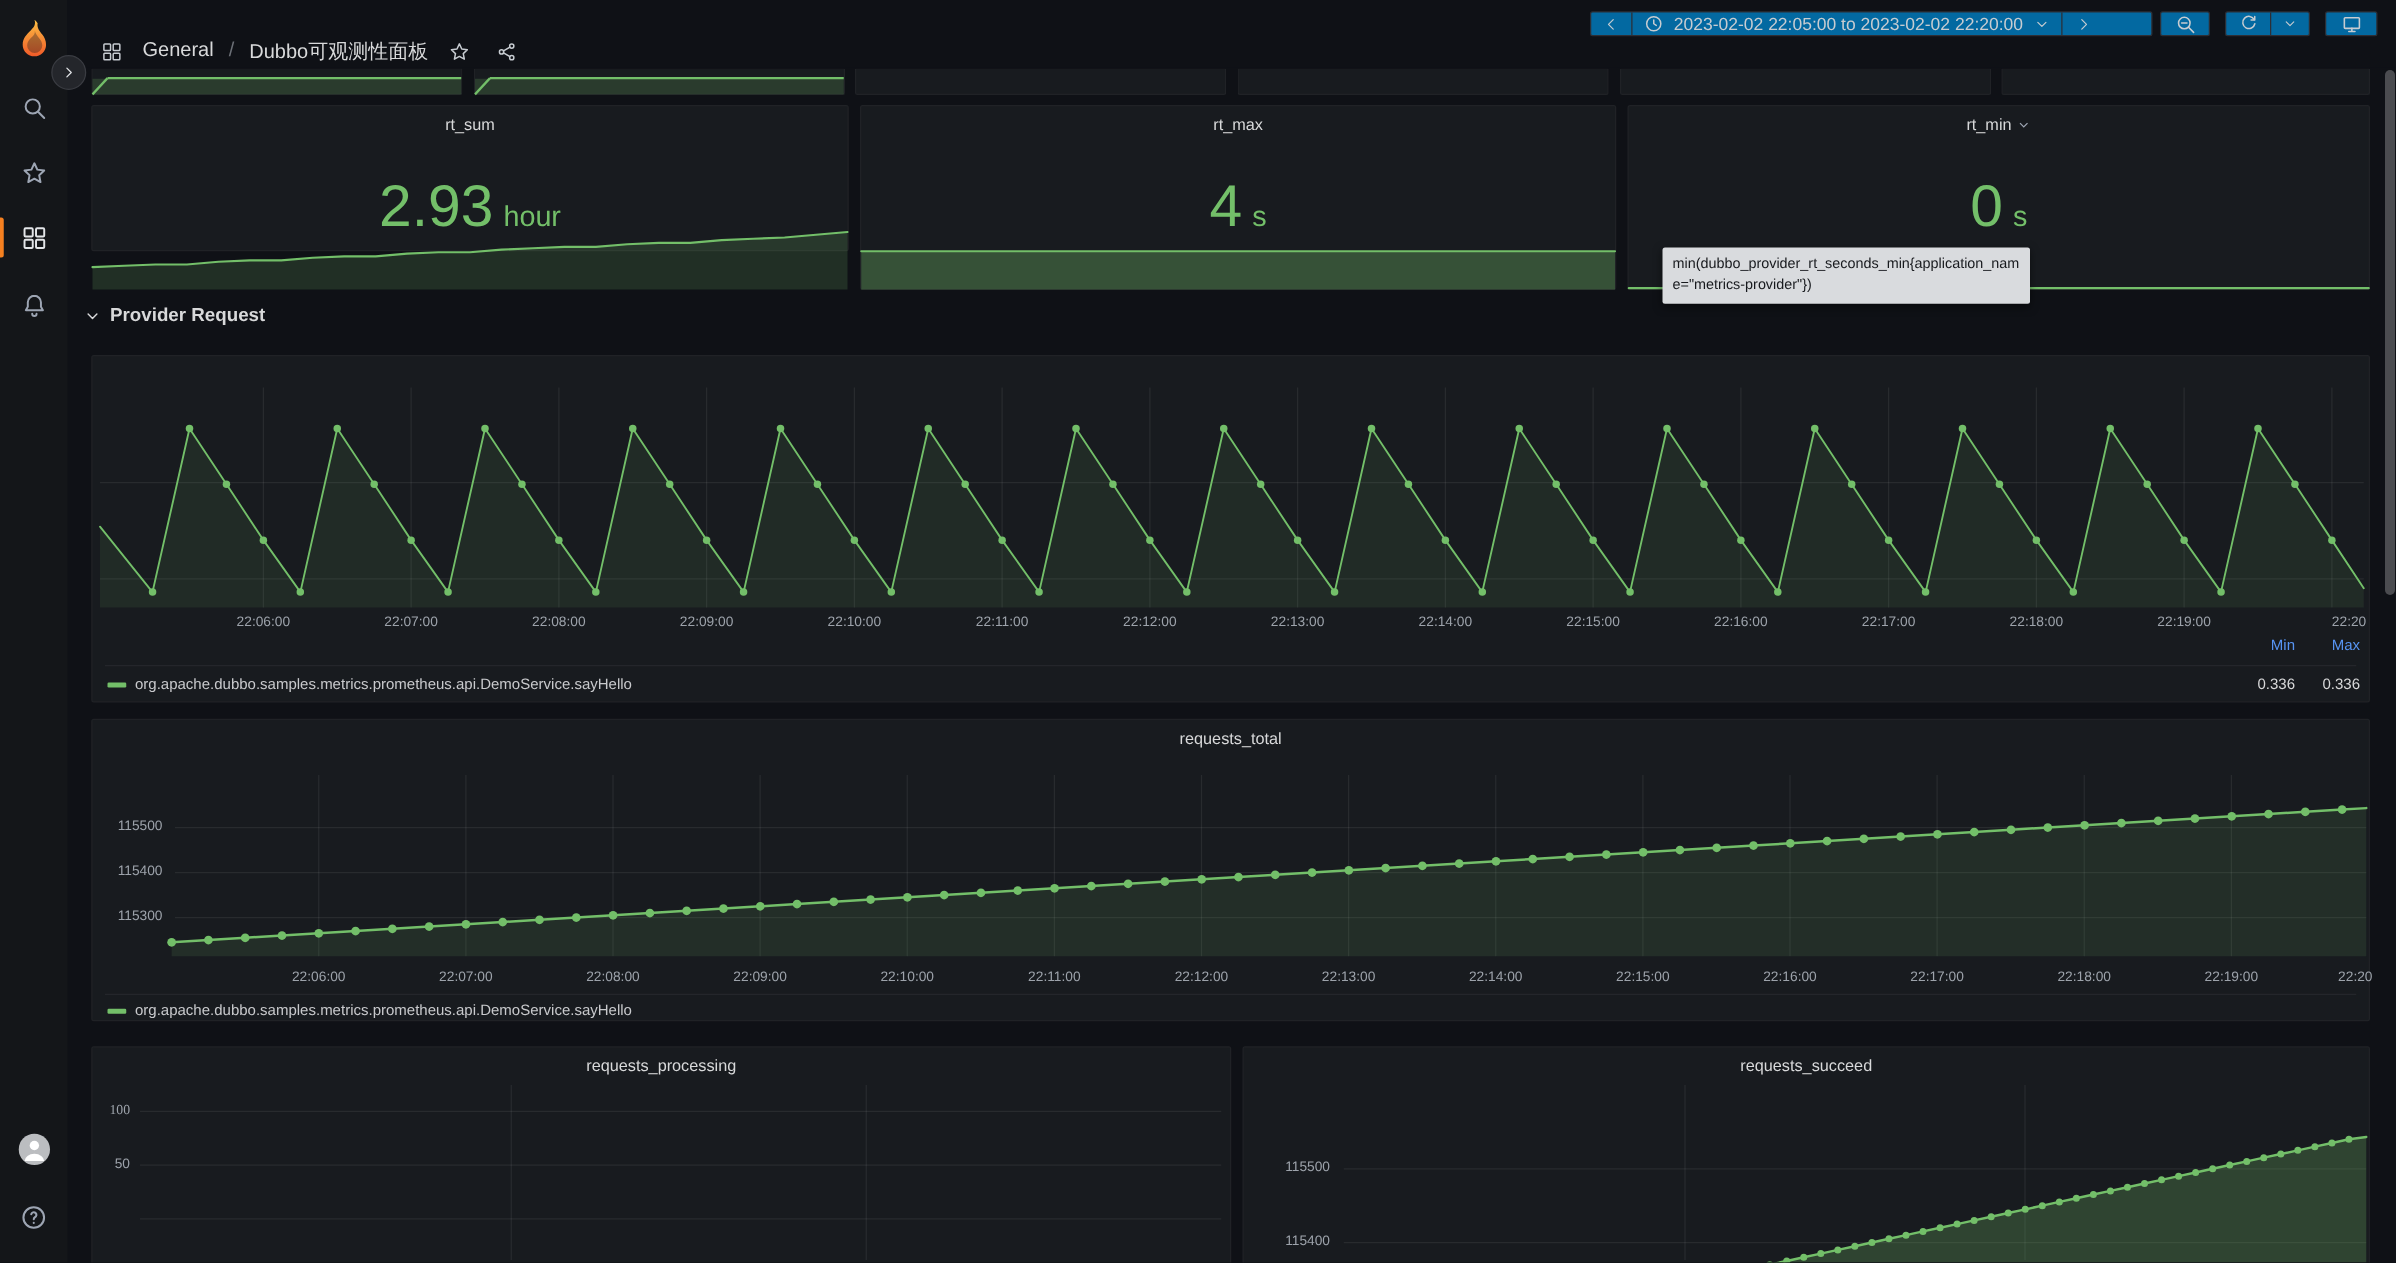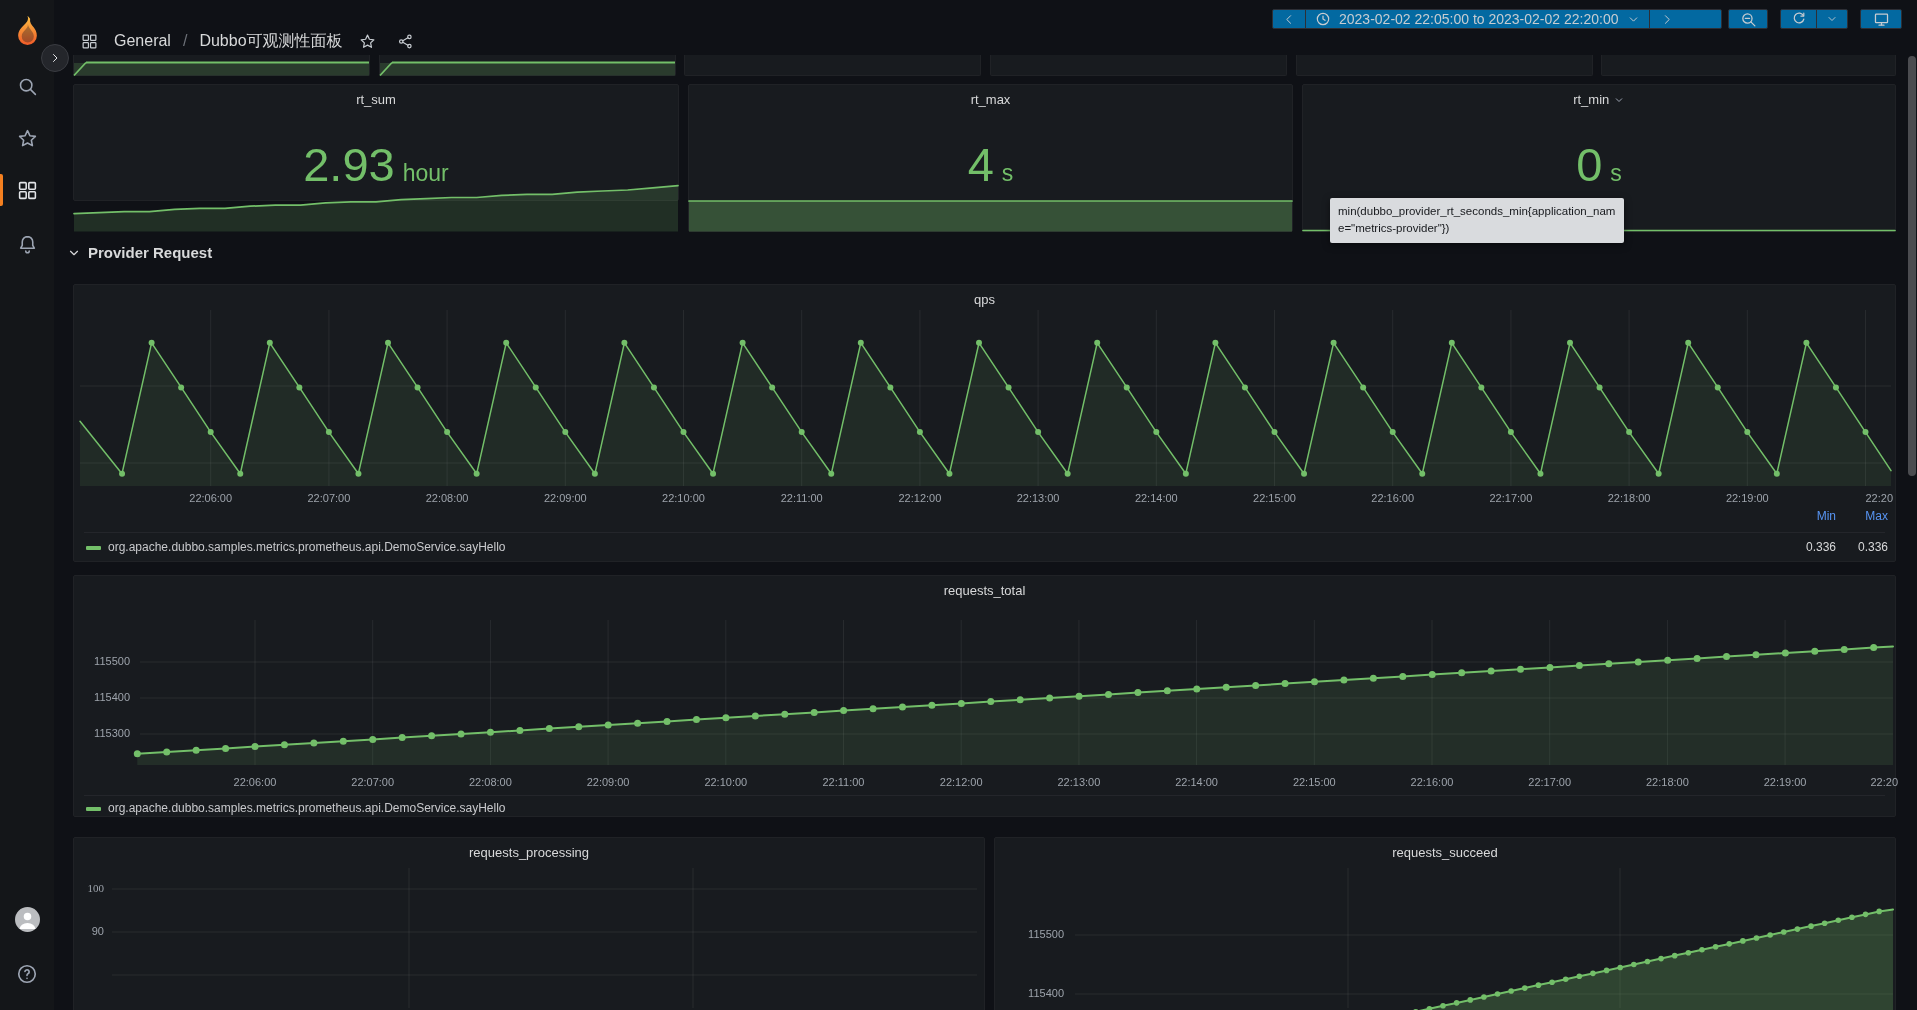--- a/index.html
+++ b/index.html
@@ -94,21 +94,20 @@
   </section>
 
   <div id="section-row">
     <svg width="14" height="14" viewBox="0 0 24 24">
         <polyline points="6,9 12,15 18,9"></polyline>
       </svg>
     <span class="slabel">Provider Request</span>
   </div>
 
   <section class="panel" style="left:73px;top:284px;width:1823px;height:278px;">
-    <div class="ptitle">qps</div>
     <span class="lgd-col" style="left:1712px;top:224px;">Min</span>
     <span class="lgd-col" style="left:1764px;top:224px;">Max</span>
     <div class="ldiv" style="top:247px;"></div>
     <span class="lgd-swatch" style="left:12px;top:261px;"></span>
     <span class="lgd-label" style="left:34px;top:255px;">org.apache.dubbo.samples.metrics.prometheus.api.DemoService.sayHello</span>
     <span class="lgd-val" style="left:1712px;top:255px;">0.336</span>
     <span class="lgd-val" style="left:1764px;top:255px;">0.336</span>
   </section>
 
   <section class="panel" style="left:73px;top:575px;width:1823px;height:242px;">
@@ -420,21 +419,21 @@
       <span class="tick" style="left: 1284.3px; top: 776px; width: 60px; text-align: center;">22:15:00</span>
       <span class="tick" style="left: 1402px; top: 776px; width: 60px; text-align: center;">22:16:00</span>
       <span class="tick" style="left: 1519.7px; top: 776px; width: 60px; text-align: center;">22:17:00</span>
       <span class="tick" style="left: 1637.4px; top: 776px; width: 60px; text-align: center;">22:18:00</span>
       <span class="tick" style="left: 1755.1px; top: 776px; width: 60px; text-align: center;">22:19:00</span>
       <span class="tick" style="left: 1850px; top: 776px; width: 48px; text-align: right;">22:20</span>
       <span class="tick" style="left: 58px; top: 727px; width: 72px; text-align: right;">115300</span>
       <span class="tick" style="left: 58px; top: 691px; width: 72px; text-align: right;">115400</span>
       <span class="tick" style="left: 58px; top: 655px; width: 72px; text-align: right;">115500</span>
       <span class="tick" style="left: 42px; top: 882px; width: 62px; text-align: right; font-family: Liberation Serif, serif;">100</span>
-      <span class="tick" style="left: 42px; top: 925px; width: 62px; text-align: right;">90</span>
+      <span class="tick" style="left: 42px; top: 925px; width: 62px; text-align: right;">50</span>
       <span class="tick" style="left: 36px; top: 968px; width: 62px; text-align: left;">60</span>
       <span class="tick" style="left: 994px; top: 928px; width: 70px; text-align: right;">115500</span>
       <span class="tick" style="left: 994px; top: 987px; width: 70px; text-align: right;">115400</span>
     </div>
 
   <div id="tooltip">min(dubbo_provider_rt_seconds_min{application_name="metrics-provider"})</div>
 
   <aside id="sidebar">
     <div class="sb" style="top:8px;">
       <svg width="33" height="33" viewBox="0 0 24 24">

